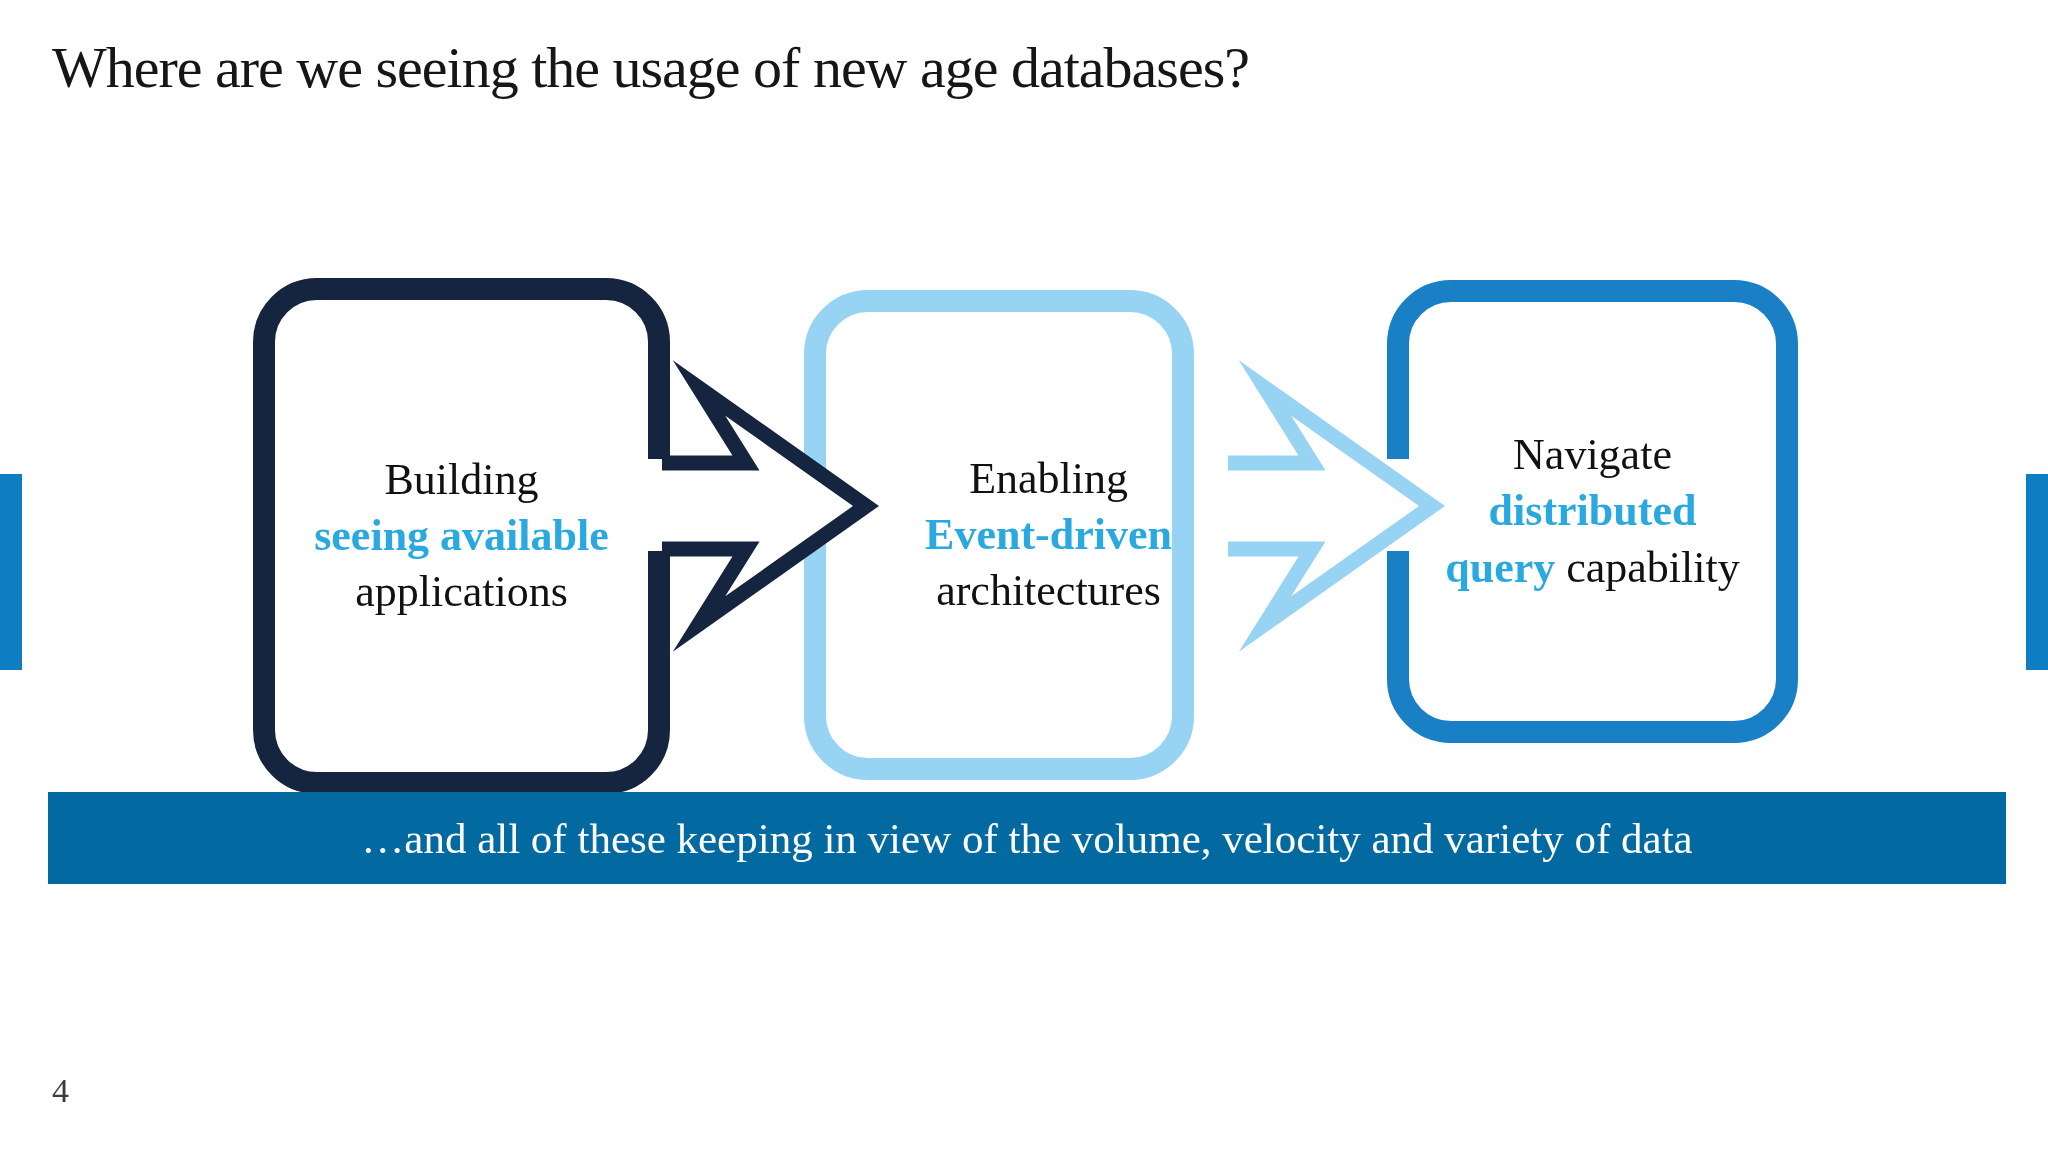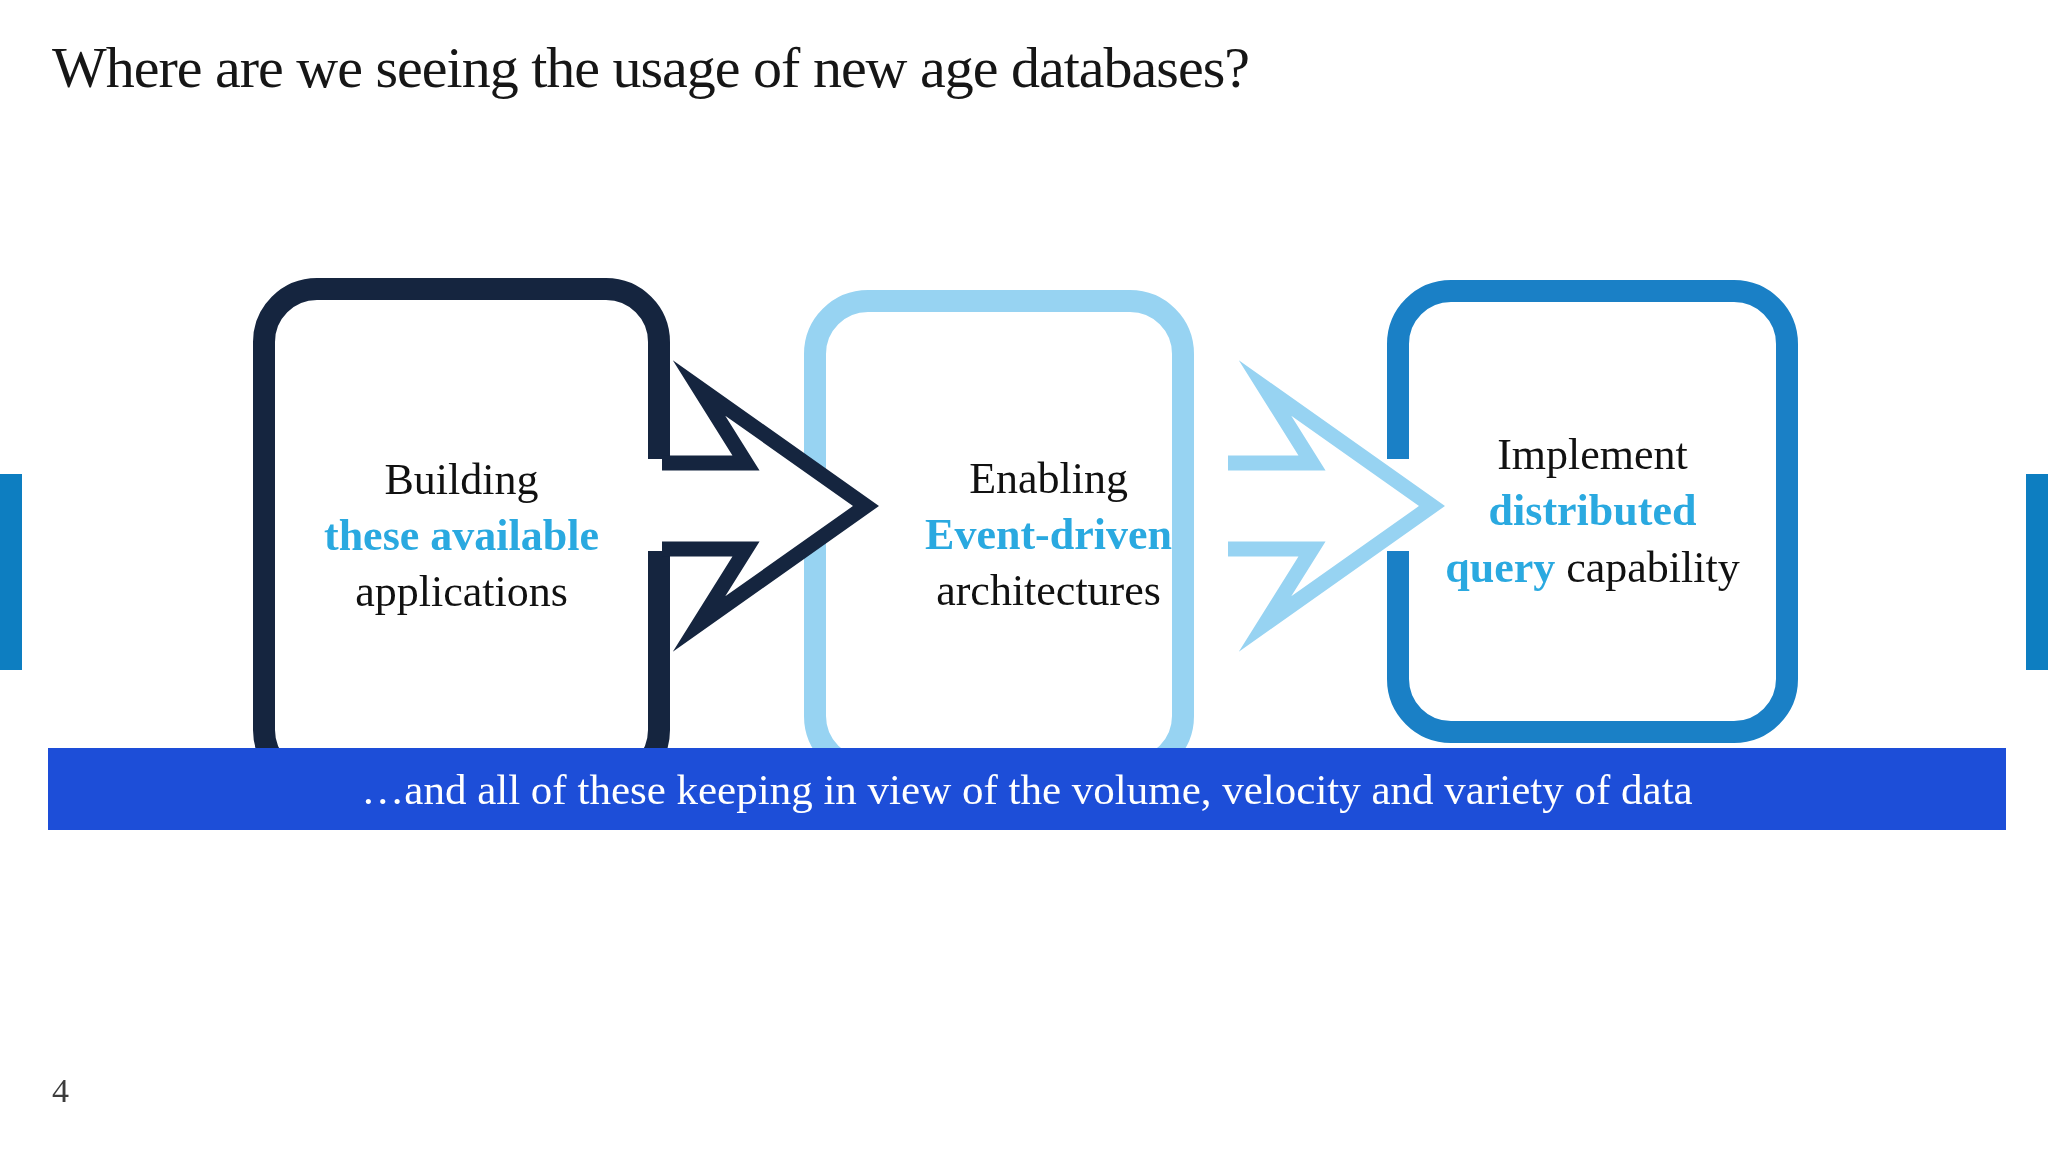--- a/index.html
+++ b/index.html
@@ -35,22 +35,22 @@
   .gap.g1{left:641px;}
   .gap.g2{left:840px;}
   .gap.g3{left:1207px;}
   .gap.g4{left:1382px;}
   
   .arrow-svg{position:absolute;top:376px;width:215px;height:260px;overflow:visible;}
   .arrow1{left:662px;}
   .arrow2{left:1228px;}
   
   .banner{
-    position:absolute;left:48px;top:748px;width:1958px;height:82px;
-    background:#1d4ed8;display:flex;align-items:center;justify-content:center;
+    position:absolute;left:48px;top:792px;width:1958px;height:92px;
+    background:#0369a1;display:flex;align-items:center;justify-content:center;
   }
   .banner .banner-text{color:#ffffff;font-size:43px;white-space:nowrap;}
   
   .page-number{position:absolute;left:52px;top:1072px;font-size:34px;color:#3c3c3c;}
   .logo{position:absolute;right:44px;top:1000px;text-align:left;color:#0b7cc1;}
   .logo .brand-row{position:relative;display:inline-block;}
   .logo .brand{font-size:66px;letter-spacing:-2px;line-height:1;}
   .logo .reg{position:absolute;top:-4px;right:-22px;font-size:19px;}
   .logo .tagline{font-size:23px;letter-spacing:0.5px;margin-top:8px;}
 </style>
@@ -60,36 +60,36 @@
 <div class="slide">
 
   <div class="title">Where are we seeing the usage of new age databases?</div>
 
   <div class="edge-bar left"></div>
   <div class="edge-bar right"></div>
 
   <div class="flow-box box1">
     <div class="txt">
       <span>Building</span><br>
-      <span class="accent">these available</span><br>
+      <span class="accent">seeing available</span><br>
       <span>applications</span>
     </div>
   </div>
 
   <div class="flow-box box2">
     <div class="txt">
       <span>Enabling</span><br>
       <span class="accent">Event-driven</span><br>
       <span>architectures</span>
     </div>
   </div>
 
   <div class="flow-box box3">
     <div class="txt">
-      <span>Implement</span><br>
+      <span>Navigate</span><br>
       <span class="accent">distributed</span><br>
       <span class="accent">query</span><span> capability</span>
     </div>
   </div>
 
   <div class="gap g1"></div>
   <div class="gap g2"></div>
   <div class="gap g3"></div>
   <div class="gap g4"></div>
 

